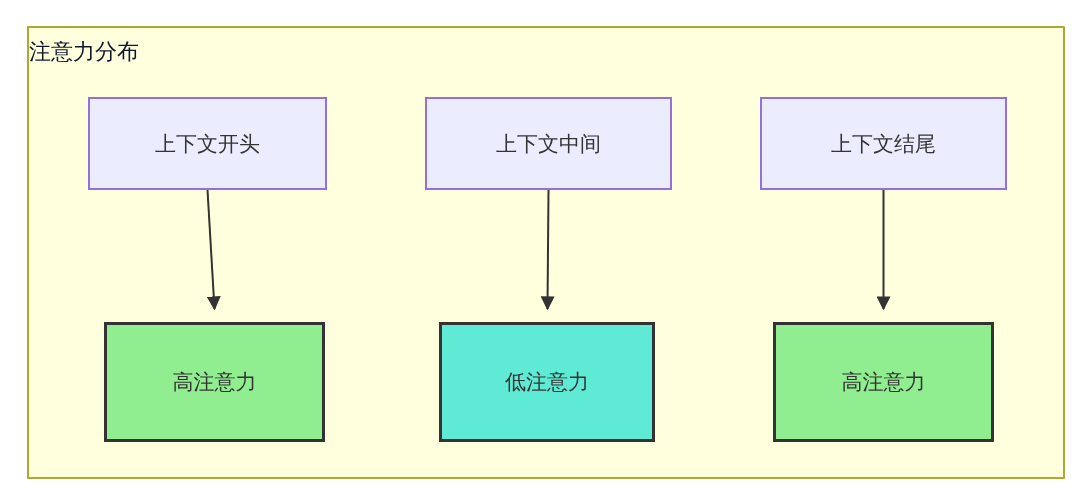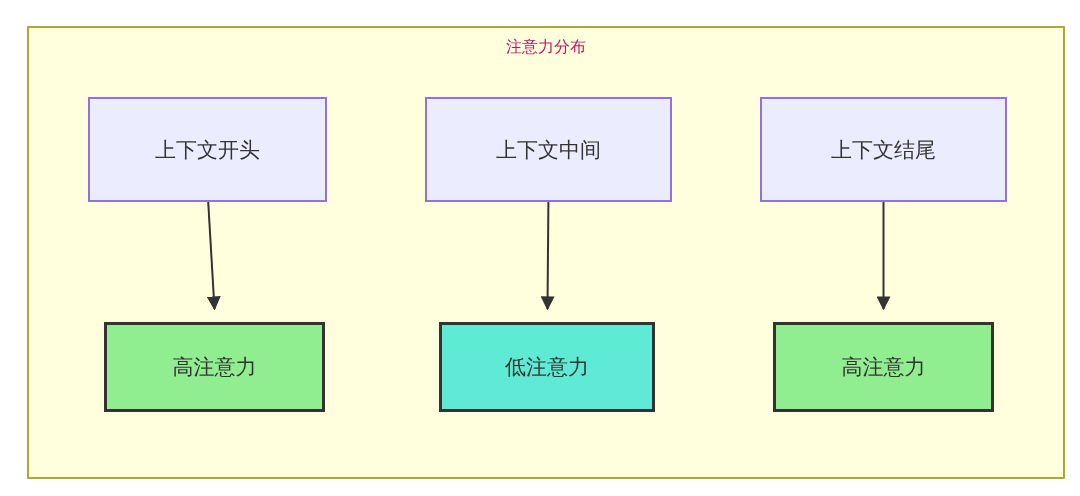--- a/index.html
+++ b/index.html
@@ -24,43 +24,42 @@
     height: 453px;
     border: 2px solid;
     box-sizing: border-box;
     border-radius: 1px;
   }
   .cluster-title {
     position: absolute;
     left: 0;
     top: 9px;
     width: 100%;
-    text-align: center;
-    font-size: 16px;
-    color: #be185d;
+    font-size: 22px;
+    color: #0f172a;
     font-weight: 400;
   }
   .node {
     position: absolute;
     box-sizing: border-box;
     display: flex;
     align-items: center;
     justify-content: center;
     font-size: 21px;
     color: #333333;
   }
   .node-top {
     border: 2px solid;
     top: 69px;
-    height: 105px;
+    height: 93px;
   }
   .node-bottom {
     border: 3px solid;
     top: 294px;
-    height: 90px;
+    height: 120px;
   }
   .node-a { left: 59px;  width: 239px; }
   .node-b { left: 396px; width: 247px; }
   .node-c { left: 731px; width: 247px; }
   .node-d { left: 75px;  width: 221px; }
   .node-e { left: 410px; width: 216px; }
   .node-f { left: 744px; width: 221px; }
   .edges-layer {
     position: absolute;
     left: 0;

